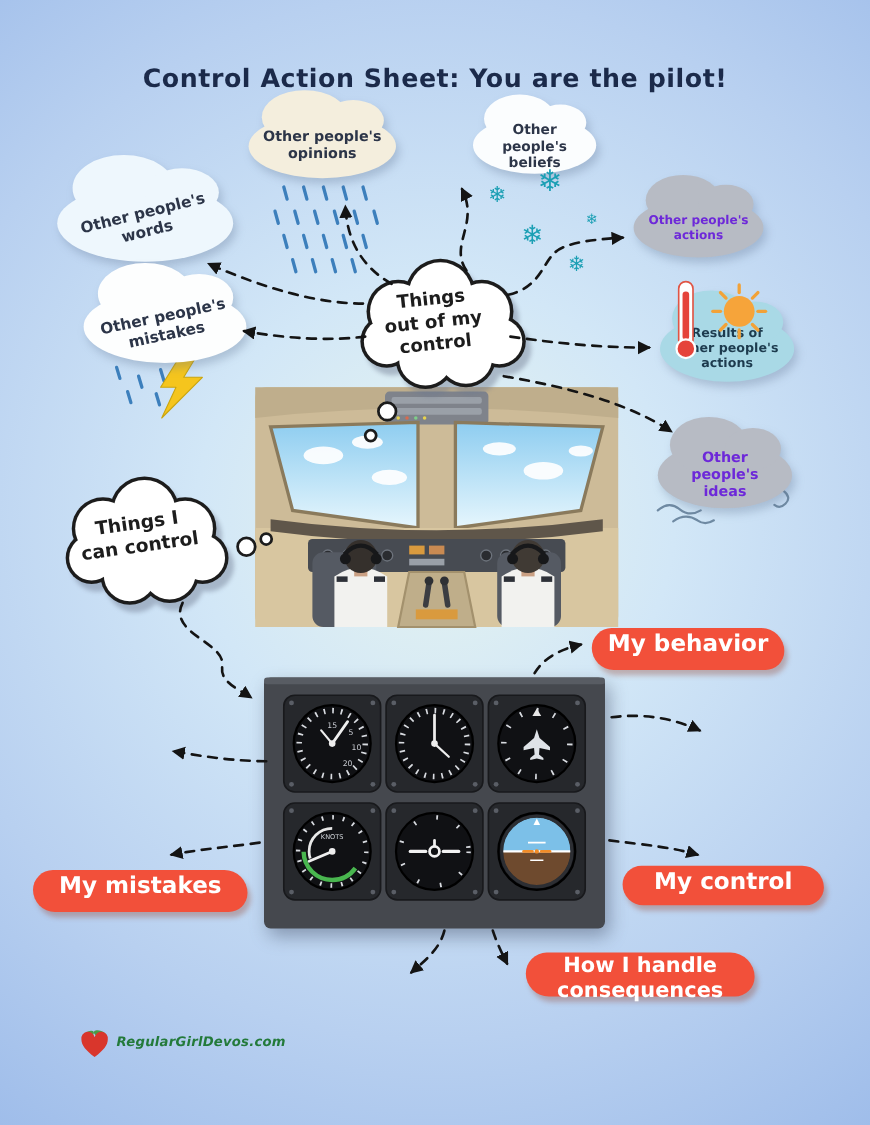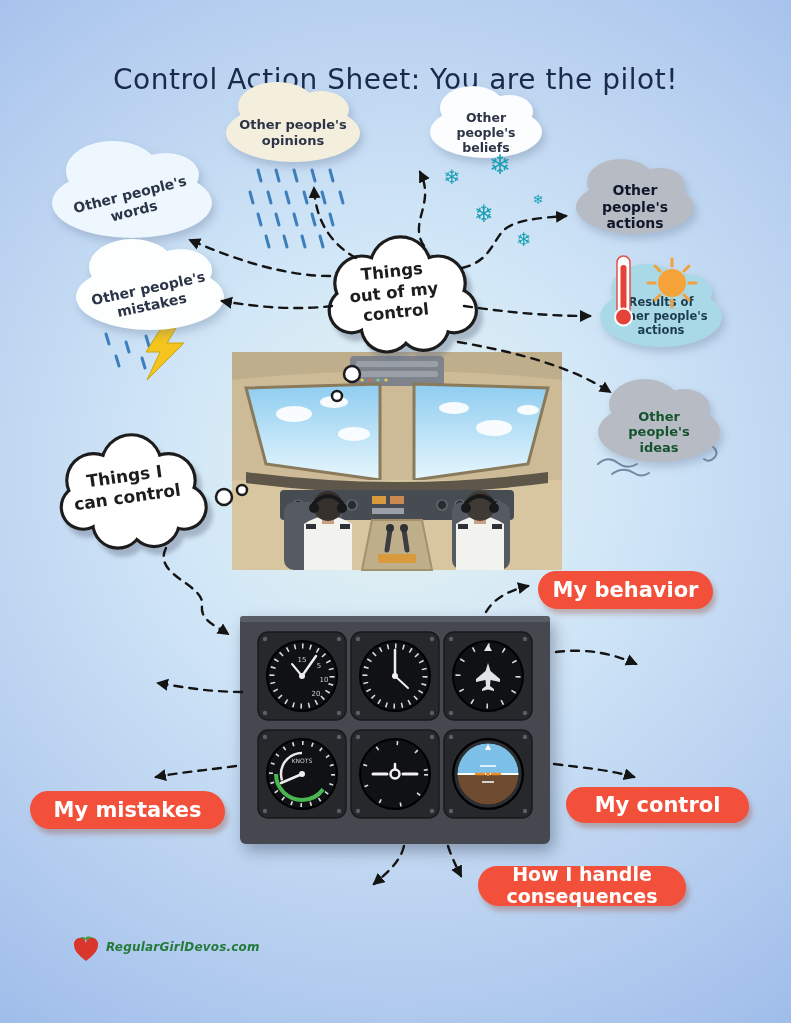--- a/index.html
+++ b/index.html
@@ -3,57 +3,57 @@
 <meta charset="utf-8">
 <style>
   html,body{margin:0;padding:0;background:#8fb0dd;}
   .page{position:relative;width:791px;height:1023px;overflow:hidden;
     background:radial-gradient(circle at 50% 46%, #e6f4ef 0%, #d2e7f7 32%, #b8d0f0 70%, #9fbdea 100%);
     font-family:"DejaVu Sans", sans-serif;}
   svg{overflow:visible;display:block;}
   .decor{position:absolute;left:0;top:0;pointer-events:none;}
 
   .title{position:absolute;top:44px;left:0;width:100%;text-align:center;
-    font-size:28px;font-weight:400;color:#1b2a4a;letter-spacing:.5px;}
+    font-size:23px;font-weight:700;color:#1b2a4a;letter-spacing:.5px;}
 
   
   .cloud{position:absolute;display:flex;align-items:center;justify-content:center;
     border-radius:50%;filter:drop-shadow(3px 5px 4px rgba(90,110,140,.30));}
   .cloud::before{content:"";position:absolute;width:58%;height:85%;left:9%;top:-38%;
     background:inherit;border-radius:50%;}
   .cloud::after{content:"";position:absolute;width:42%;height:64%;right:8%;top:-22%;
     background:inherit;border-radius:50%;}
   .cloud>span{position:relative;z-index:1;font-weight:700;color:#2c3548;
     text-align:center;line-height:1.2;}
 
   .cloud-opinions{left:226px;top:104px;width:134px;height:58px;background:#f4eedd;}
   .cloud-opinions>span{font-size:13px;width:112px;}
   .cloud-beliefs{left:430px;top:106px;width:112px;height:52px;background:#fbfdfe;}
   .cloud-beliefs>span{font-size:12.5px;width:100px;}
   .cloud-words{left:52px;top:168px;width:160px;height:70px;background:#eef7fd;}
   .cloud-words>span{font-size:14px;width:122px;transform:rotate(-14deg);}
   .cloud-actions{left:576px;top:180px;width:118px;height:54px;background:#b7bbc4;}
-  .cloud-actions>span{font-size:14px;width:100px;color:#0f172a;}
+  .cloud-actions>span{font-size:11px;width:100px;color:#6d28d9;}
   .cloud-mistakes{left:76px;top:264px;width:148px;height:66px;background:#fdfefe;}
   .cloud-mistakes>span{font-size:14px;width:120px;transform:rotate(-12deg);}
   .cloud-results{left:600px;top:287px;width:122px;height:60px;background:#a9d9e6;}
   .cloud-results>span{font-size:11.5px;width:100px;color:#1d3b4e;}
   .cloud-ideas{left:598px;top:402px;width:122px;height:60px;background:#b7bbc4;}
-  .cloud-ideas>span{font-size:13px;width:104px;color:#14532d;}
+  .cloud-ideas>span{font-size:13px;width:104px;color:#6d28d9;}
 
   
   .bubble{position:absolute;filter:drop-shadow(5px 7px 2px rgba(110,122,145,.45));}
   .bubble-text{position:absolute;z-index:3;font-weight:700;color:#1d1d1d;
     text-align:center;line-height:1.25;}
   .bubble-text-out{left:346px;top:262px;width:96px;font-size:16.5px;transform:rotate(-6deg);}
   .bubble-text-can{left:70px;top:466px;width:112px;font-size:17px;transform:rotate(-8deg);}
 
   
   .pill{position:absolute;background:#f2503a;color:#fff;font-weight:700;
-    display:flex;align-items:center;justify-content:center;text-align:center;
+    display:flex;justify-content:center;text-align:center;
     border-radius:19px 22px 18px 21px;box-shadow:3px 5px 5px rgba(150,70,50,.35);
     font-size:21px;line-height:1.15;padding:2px 12px;box-sizing:border-box;}
   .pill-behavior{left:538px;top:571px;width:175px;height:38px;}
   .pill-words{left:36px;top:637px;width:188px;height:36px;}
   .pill-actions{left:566px;top:687px;width:188px;height:36px;}
   .pill-mistakes{left:30px;top:791px;width:195px;height:38px;}
   .pill-efforts{left:566px;top:787px;width:183px;height:36px;}
   .pill-ideas{left:168px;top:871px;width:182px;height:38px;}
   .pill-consequences{left:478px;top:866px;width:208px;height:40px;font-size:19px;}
 

